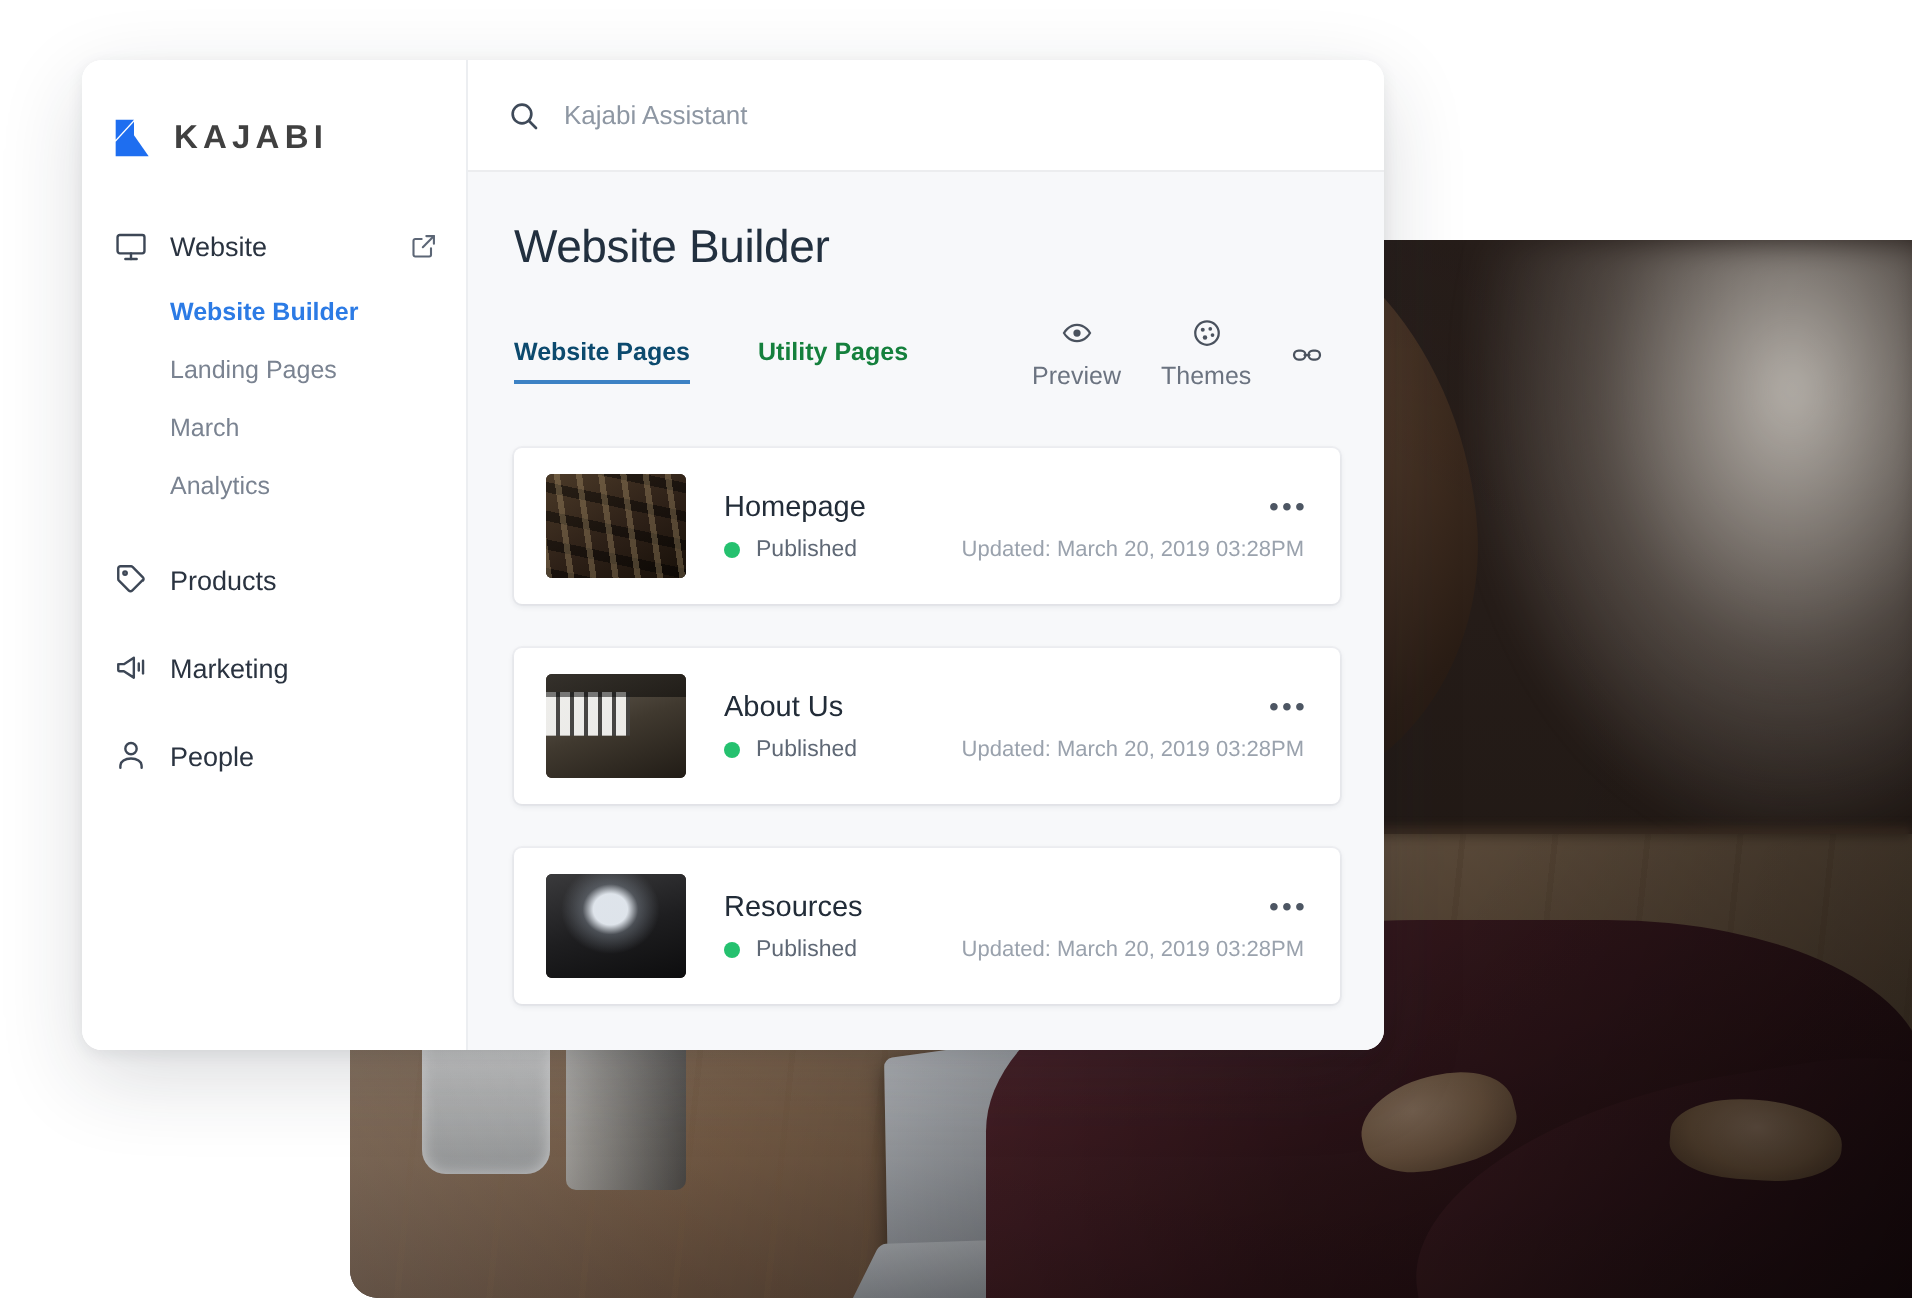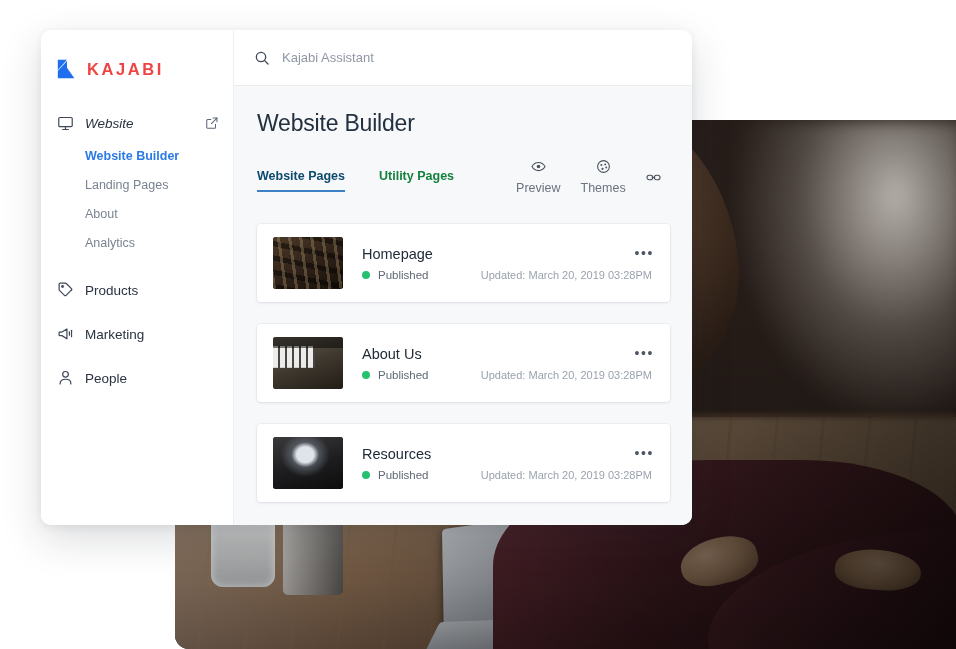--- a/index.html
+++ b/index.html
@@ -200,31 +200,30 @@
     display: flex;
     align-items: center;
     gap: 9px;
     padding: 28px 0 0 15px;
   }
   .brand-mark { width: 22px; height: 22px; flex: 0 0 22px; }
   .brand-text {
     font-size: 16.5px;
     font-weight: 700;
     letter-spacing: 2.6px;
-    color: #ef4444;
+    color: #404040;
   }
 
   .nav { margin-top: 30px; }
   .nav-group-head {
     display: flex;
     align-items: center;
     padding: 0 14px 0 16px;
     height: 26px;
     cursor: pointer;
-    font-style: italic;
   }
   .nav-ico {
     width: 17px; height: 17px; flex: 0 0 17px;
     margin-right: 11px;
     display: flex; align-items: center; justify-content: center;
     color: #3d4756;
   }
   .nav-label {
     font-size: 13.5px;
     color: #2a3340;
@@ -464,21 +463,21 @@
             <path d="M14 3.5h6.5V10"></path>
             <path d="M20.5 3.5 11 13"></path>
             <path d="M18 14v5.5a1.5 1.5 0 0 1-1.5 1.5H4.5A1.5 1.5 0 0 1 3 19.5V7.5A1.5 1.5 0 0 1 4.5 6H10"></path>
           </svg>
         </span>
       </div>
 
       <ul class="sub-list">
         <li class="sub-item active">Website Builder</li>
         <li class="sub-item">Landing Pages</li>
-        <li class="sub-item">About</li>
+        <li class="sub-item">March</li>
         <li class="sub-item">Analytics</li>
       </ul>
 
       <div class="nav-item">
         <span class="nav-ico">
           <svg viewBox="0 0 24 24" width="17" height="17" fill="none" stroke="currentColor" stroke-width="1.7" stroke-linecap="round" stroke-linejoin="round">
             <path d="M20.4 12.6 12.8 20.2a1.6 1.6 0 0 1-2.3 0l-7-7A1.6 1.6 0 0 1 3 12V4.6A1.6 1.6 0 0 1 4.6 3H12a1.6 1.6 0 0 1 1.1.5l7.3 7.3a1.6 1.6 0 0 1 0 2.3z"></path>
             <circle cx="7.8" cy="7.8" r="1.2"></circle>
           </svg>
         </span>

